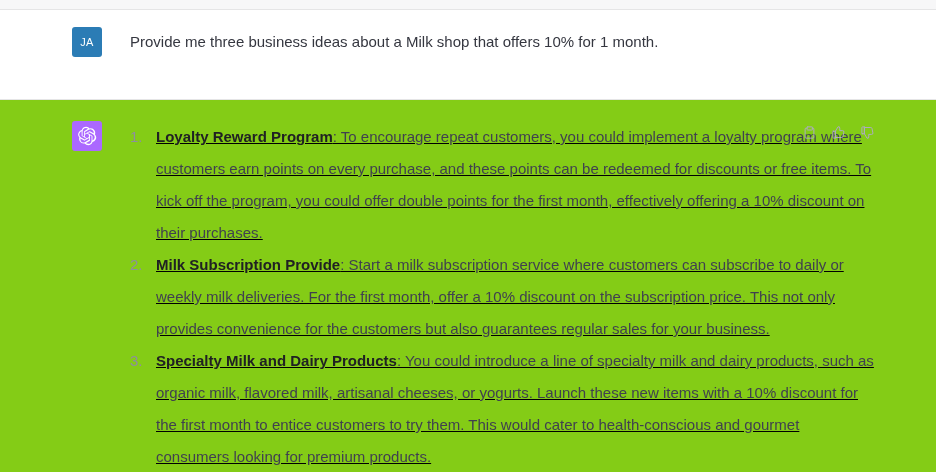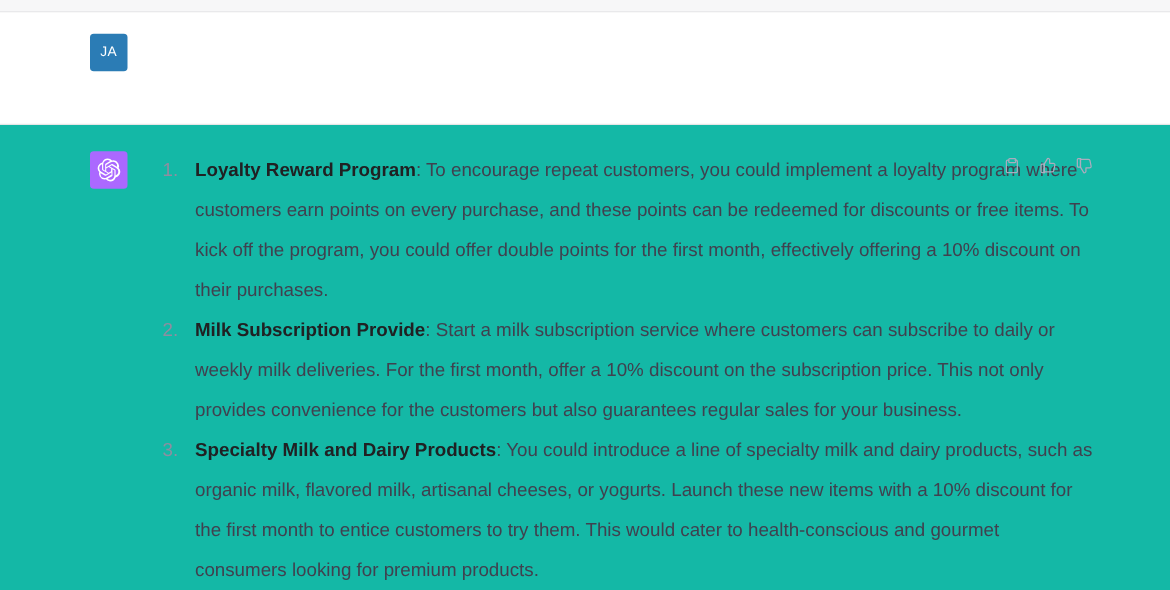--- a/index.html
+++ b/index.html
@@ -33,23 +33,24 @@
     display: flex;
     flex: 0 0 auto;
   }
   .msg-row.user {
     background: #ffffff;
     border-bottom: 1px solid #e5e5e6;
     height: 90px;
     align-items: flex-start;
   }
   .msg-row.assistant {
-    background: #14b8a6;
+    background: #84cc16;
     flex: 1 1 auto;
     align-items: flex-start;
+    text-decoration: underline;
   }
 
   .msg-inner {
     display: flex;
     width: 100%;
     padding-left: 72px;
     padding-right: 60px;
     position: relative;
   }
   .msg-row.user .msg-inner { padding-top: 17px; }
@@ -149,20 +150,23 @@
 <body>
 
 <div id="chat-thread">
 
   <div class="top-strip"></div>
 
   <div class="msg-row user">
     <div class="msg-inner">
       <div class="avatar user-avatar">
         <span>JA</span>
+      </div>
+      <div class="msg-body">
+        <div class="user-text">Provide me three business ideas about a Milk shop that offers 10% for 1 month.</div>
       </div>
     </div>
   </div>
 
   <div class="msg-row assistant">
     <div class="msg-inner">
       <div class="avatar assistant-avatar">
         <span>
           <svg width="20" height="20" viewBox="0 0 24 24" aria-hidden="true">
             <path d="M21.55 10.0a5.42 5.42 0 0 0-.47-4.46 5.5 5.5 0 0 0-5.91-2.63A5.46 5.46 0 0 0 11.06 1a5.5 5.5 0 0 0-5.24 3.79 5.43 5.43 0 0 0-3.63 2.63 5.5 5.5 0 0 0 .68 6.44 5.42 5.42 0 0 0 .47 4.46 5.5 5.5 0 0 0 5.91 2.63A5.45 5.45 0 0 0 13.37 23a5.5 5.5 0 0 0 5.24-3.8 5.43 5.43 0 0 0 3.63-2.63 5.5 5.5 0 0 0-.69-6.44zM13.37 21.4a4.08 4.08 0 0 1-2.61-.94l.13-.07 4.33-2.5a.71.71 0 0 0 .36-.61v-6.1l1.83 1.06a.07.07 0 0 1 .04.05v5.05a4.09 4.09 0 0 1-4.08 4.06zM4.59 17.65a4.07 4.07 0 0 1-.49-2.73l.13.08 4.34 2.5a.7.7 0 0 0 .71 0l5.29-3.05v2.11a.08.08 0 0 1-.3.06l-4.38 2.53a4.09 4.09 0 0 1-5.57-1.5zM3.45 8.18a4.07 4.07 0 0 1 2.14-1.79v5.14a.7.7 0 0 0 .35.6l5.27 3.04-1.83 1.06a.07.07 0 0 1-.06 0L4.9 13.68a4.09 4.09 0 0 1-1.5-5.57zM18.2 11.6l-5.29-3.06 1.83-1.05a.07.07 0 0 1 .06 0l4.39 2.53a4.08 4.08 0 0 1-.63 7.36v-5.14a.71.71 0 0 0-.36-.6zM20.02 8.86l-.13-.08-4.33-2.52a.71.71 0 0 0-.71 0L9.56 9.3V7.2a.07.07 0 0 1 .03-.06l4.39-2.53a4.08 4.08 0 0 1 6.05 4.22zM8.56 12.62l-1.83-1.06a.07.07 0 0 1-.04-.05V6.46a4.08 4.08 0 0 1 6.69-3.13l-.13.07-4.33 2.5a.71.71 0 0 0-.36.61zM9.55 10.48l2.36-1.36 2.36 1.36v2.72l-2.35 1.36-2.36-1.36z" fill="#ffffff" stroke="none"></path>

